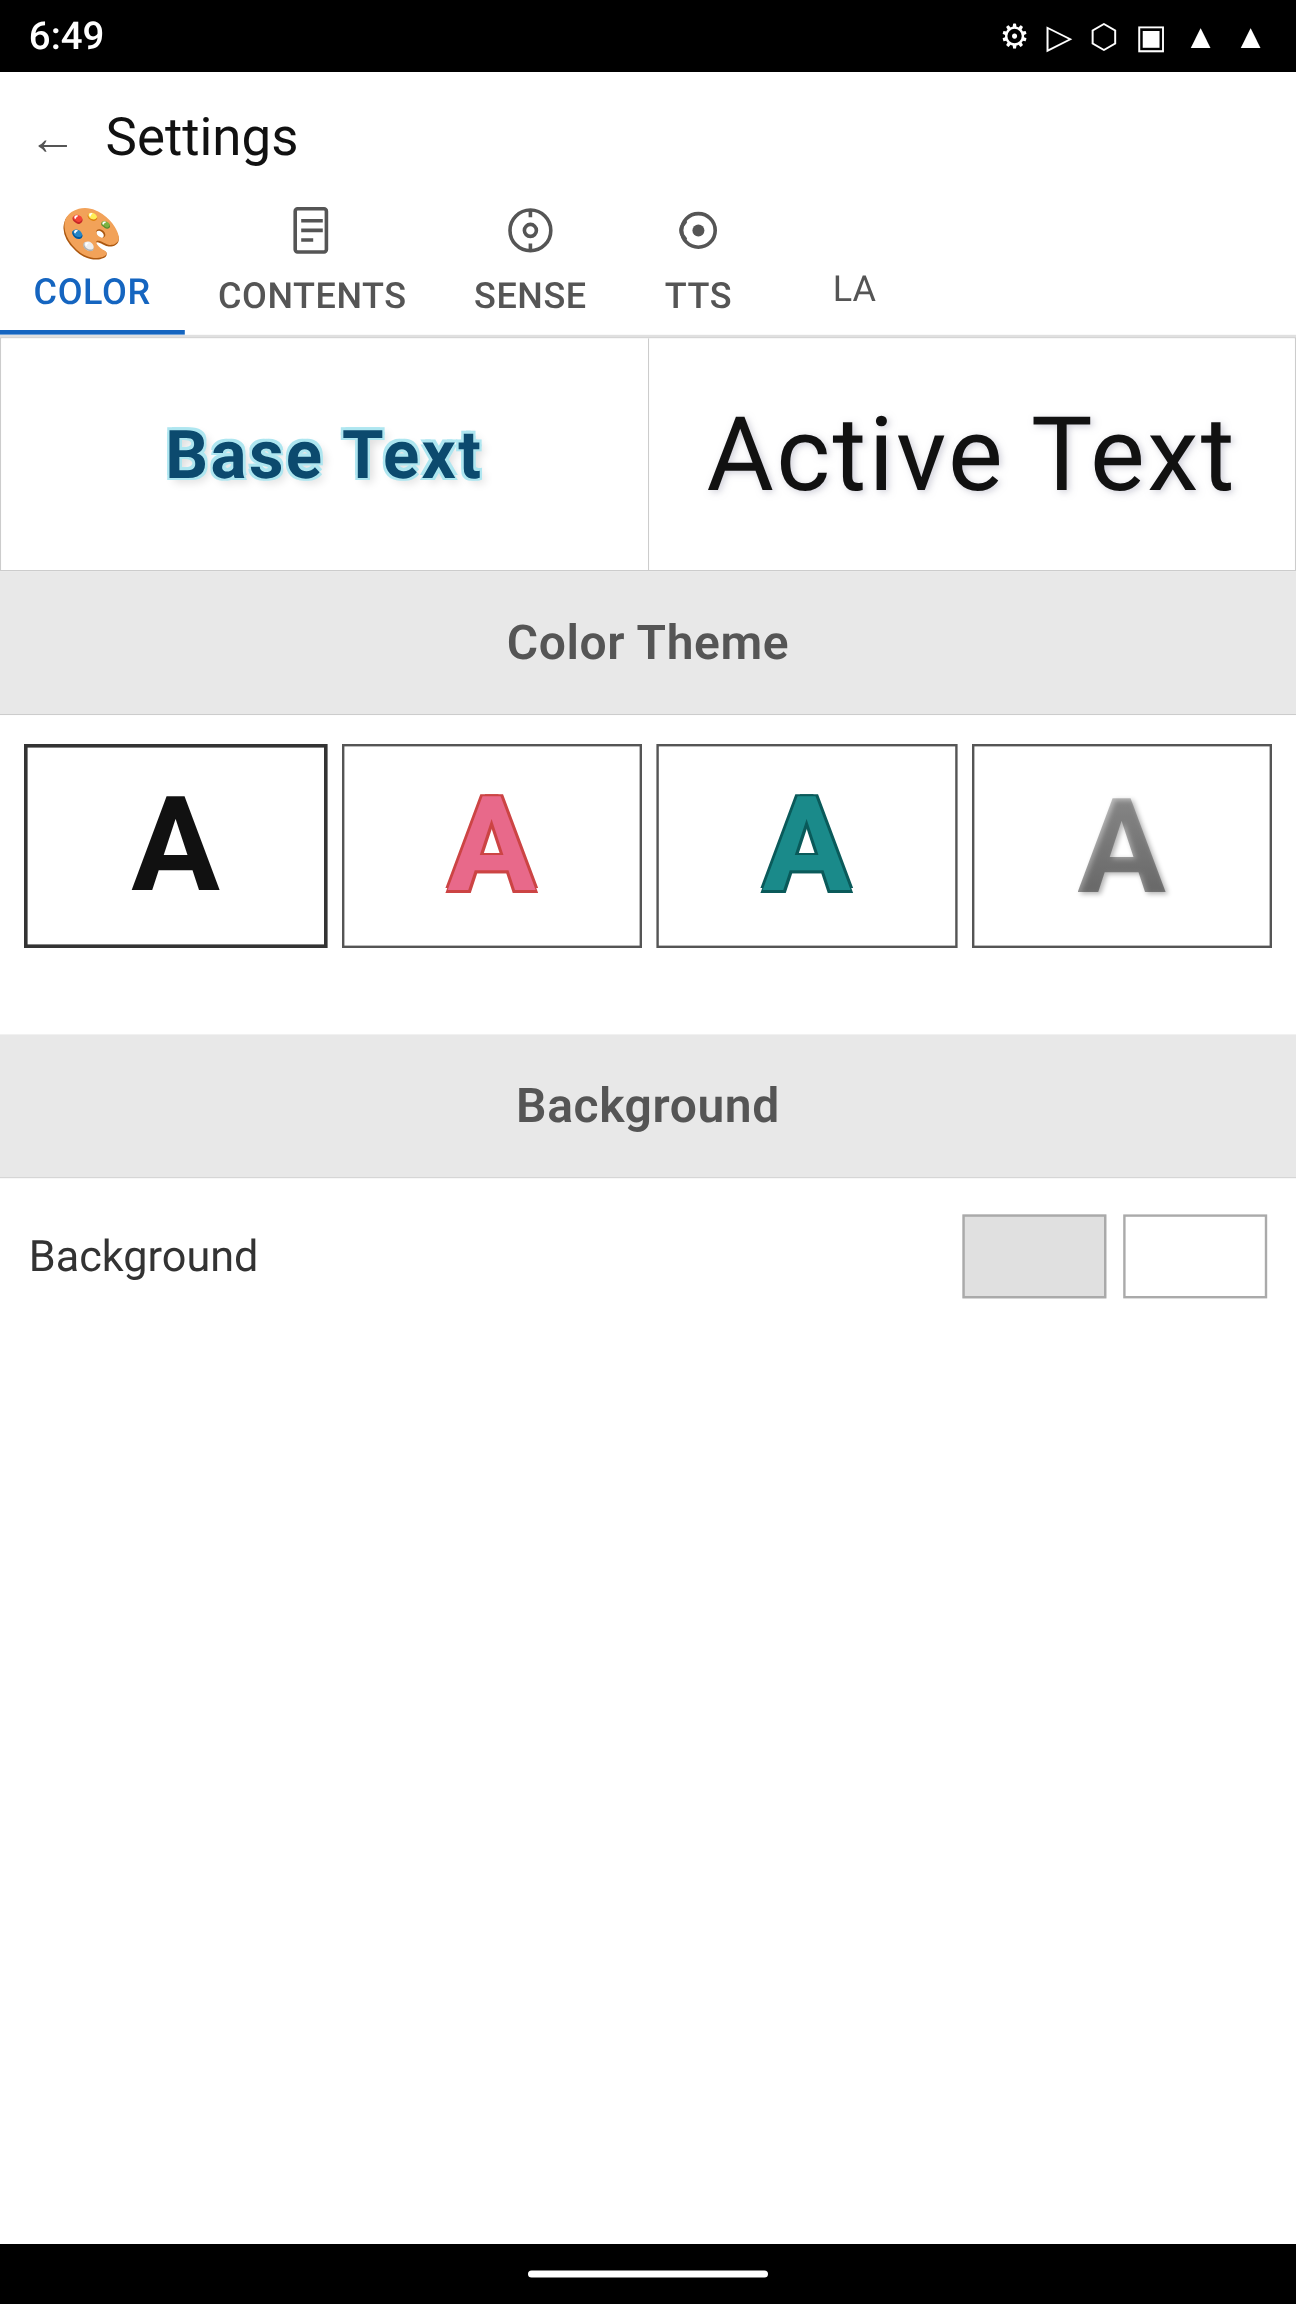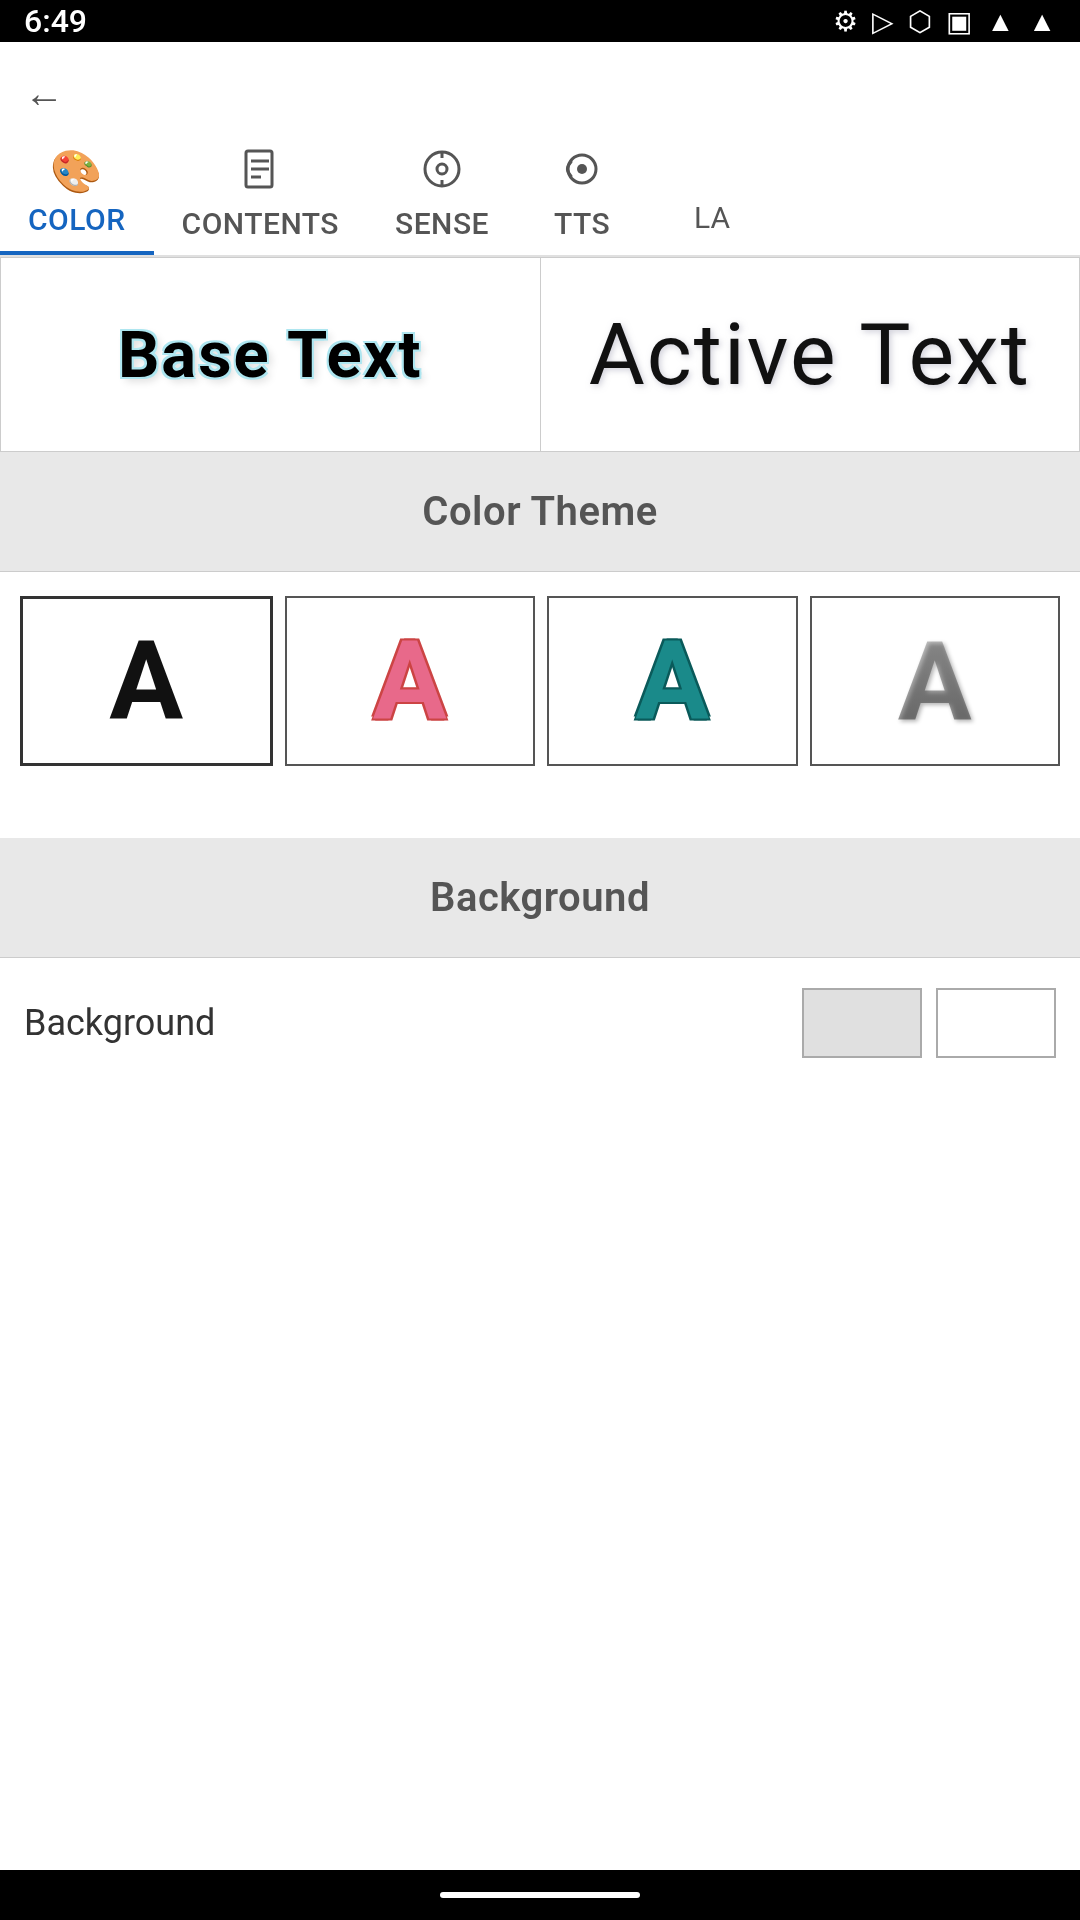--- a/index.html
+++ b/index.html
@@ -8,21 +8,21 @@
       width: 1080px;
       min-height: 1920px;
       background: #ffffff;
       font-family: 'Roboto', Arial, sans-serif;
       overflow-x: hidden;
     }
 
     
     .status-bar {
       background: #000;
-      height: 42px;
+      height: 60px;
       display: flex;
       align-items: center;
       justify-content: space-between;
       padding: 0 24px;
       color: #fff;
     }
     .status-time {
       font-size: 32px;
       font-weight: 500;
       color: #fff;
@@ -114,23 +114,23 @@
     }
     .preview-active {
       flex: 1;
       padding: 46px 20px;
       display: flex;
       align-items: center;
       justify-content: center;
       background: #fff;
     }
     .base-text-label {
-      font-size: 65px;
+      font-size: 56px;
       font-weight: 700;
-      color: #000000;
+      color: #0c4a6e;
       text-shadow:
         2px 2px 0 #aee6f0,
         -2px 2px 0 #aee6f0,
         2px -2px 0 #aee6f0,
         -2px -2px 0 #aee6f0,
         4px 4px 8px rgba(0,0,0,0.15);
       letter-spacing: 2px;
     }
     .active-text-label {
       font-size: 86px;
@@ -266,20 +266,21 @@
     <span class="status-icon">▣</span>
 
     <span class="status-icon">▲</span>
 
     <span class="status-icon">▲</span>
   </div>
 </div>
 
 <div class="header">
   <span class="back-btn">←</span>
+  <span class="header-title">Settings</span>
 </div>
 
 <div class="tab-bar">
   <div class="tab-item active">
     <span class="tab-icon">🎨</span>
     <span class="tab-label">COLOR</span>
   </div>
   <div class="tab-item">
     <span class="tab-icon">
       <svg width="42" height="42" viewBox="0 0 42 42" fill="none">

